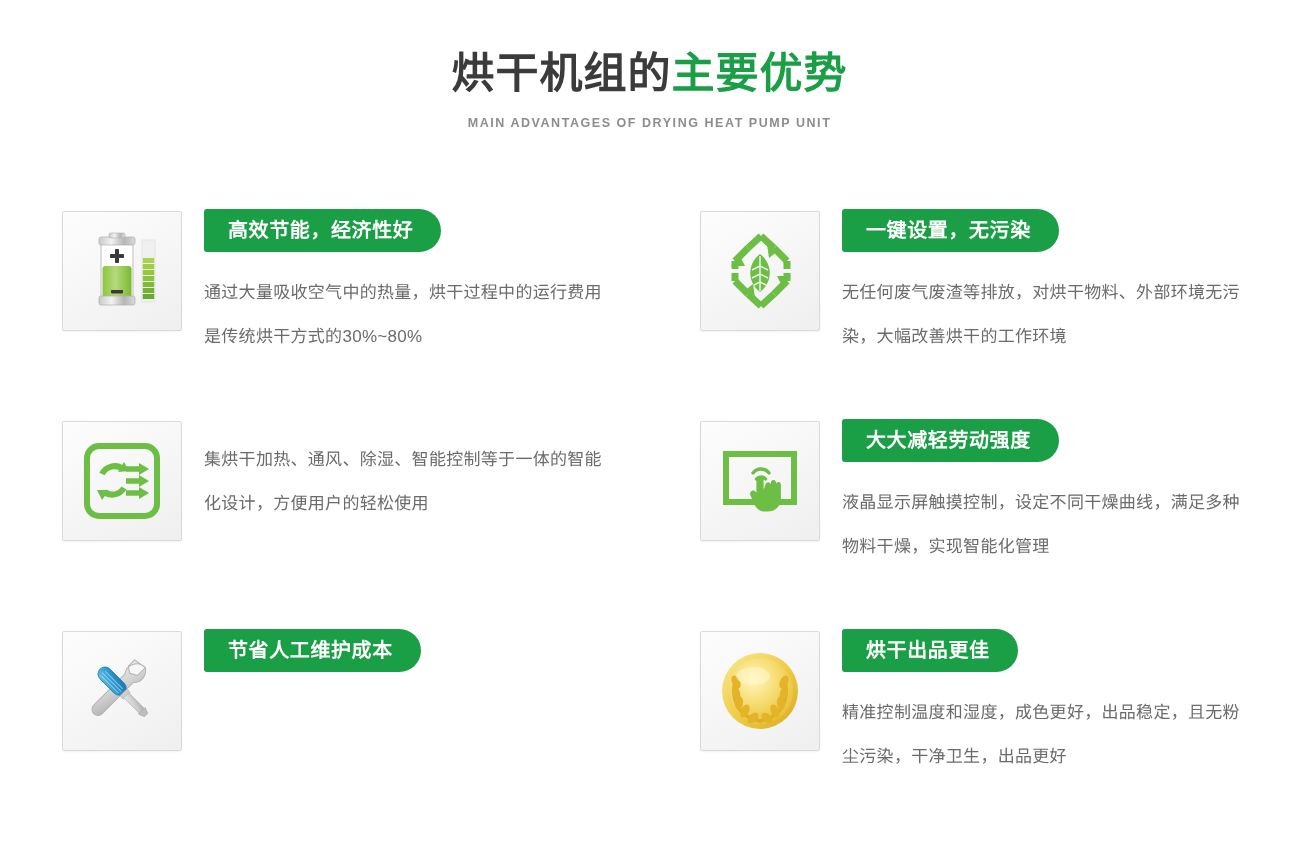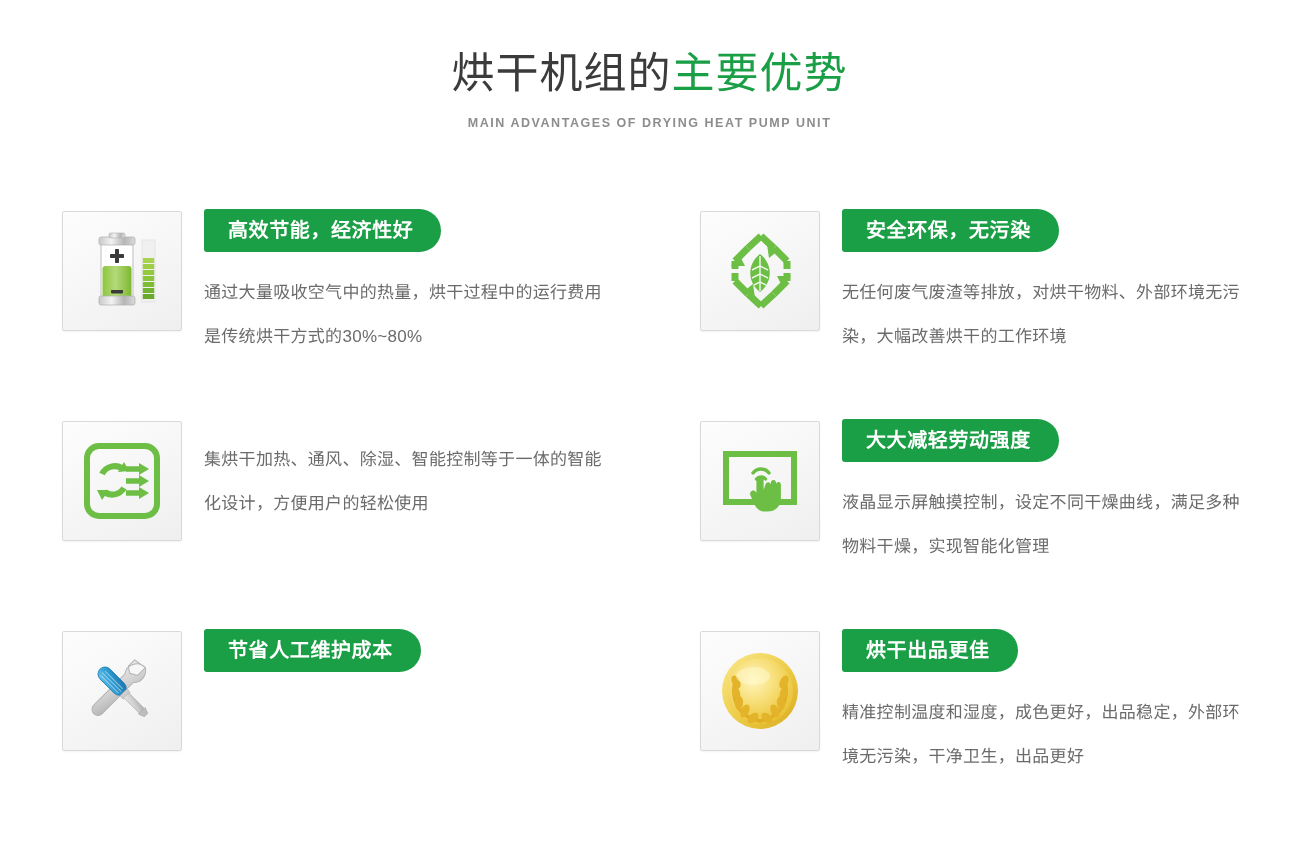--- a/index.html
+++ b/index.html
@@ -17,21 +17,21 @@
   }
 
   
   .page-header {
     text-align: center;
     padding-top: 48px;
   }
   .page-title {
     font-size: 43px;
     line-height: 1.18;
-    font-weight: normal;
+    font-weight: bold;
     letter-spacing: 1px;
     color: #3b3b3b;
     margin: 0;
   }
   .page-title .accent {
     color: #1a9e46;
   }
   .page-subtitle {
     margin-top: 17px;
     font-size: 12.5px;
@@ -205,21 +205,21 @@
             <line x1="43" y1="38" x2="51" y2="42"></line>
             <line x1="43" y1="46" x2="35" y2="50"></line>
             <line x1="43" y1="46" x2="51" y2="50"></line>
             <line x1="43" y1="54" x2="37" y2="57"></line>
             <line x1="43" y1="54" x2="49" y2="57"></line>
           </g>
         </svg>
       </span>
     </div>
     <div class="feature-body">
-      <div class="badge">安全环保，无污染</div>
+      <div class="badge">一键设置，无污染</div>
       <div class="desc">无任何废气废渣等排放，对烘干物料、外部环境无污染，大幅改善烘干的工作环境</div>
     </div>
   </div>
 
   <div class="feature">
     <div class="icon-tile">
       <span>
         <svg width="86" height="86" viewBox="0 0 86 86" aria-hidden="true">
           <rect x="8" y="8" width="70" height="70" rx="12" fill="none" stroke="#6cbe45" stroke-width="6"></rect>
 
@@ -362,17 +362,17 @@
             <ellipse cx="64" cy="55" rx="4" ry="7" transform="rotate(-5 64 55)"></ellipse>
             <ellipse cx="58" cy="63" rx="4" ry="7" transform="rotate(-25 58 63)"></ellipse>
             <ellipse cx="50" cy="70" rx="4" ry="6.5" transform="rotate(-48 50 70)"></ellipse>
           </g>
           <ellipse cx="36" cy="28" rx="17" ry="9" fill="#fff8cc" opacity="0.55"></ellipse>
         </svg>
       </span>
     </div>
     <div class="feature-body">
       <div class="badge">烘干出品更佳</div>
-      <div class="desc">精准控制温度和湿度，成色更好，出品稳定，外部环境无污染，干净卫生，出品更好</div>
+      <div class="desc">精准控制温度和湿度，成色更好，出品稳定，且无粉尘污染，干净卫生，出品更好</div>
     </div>
   </div>
 
 </div>
 
 </body></html>

